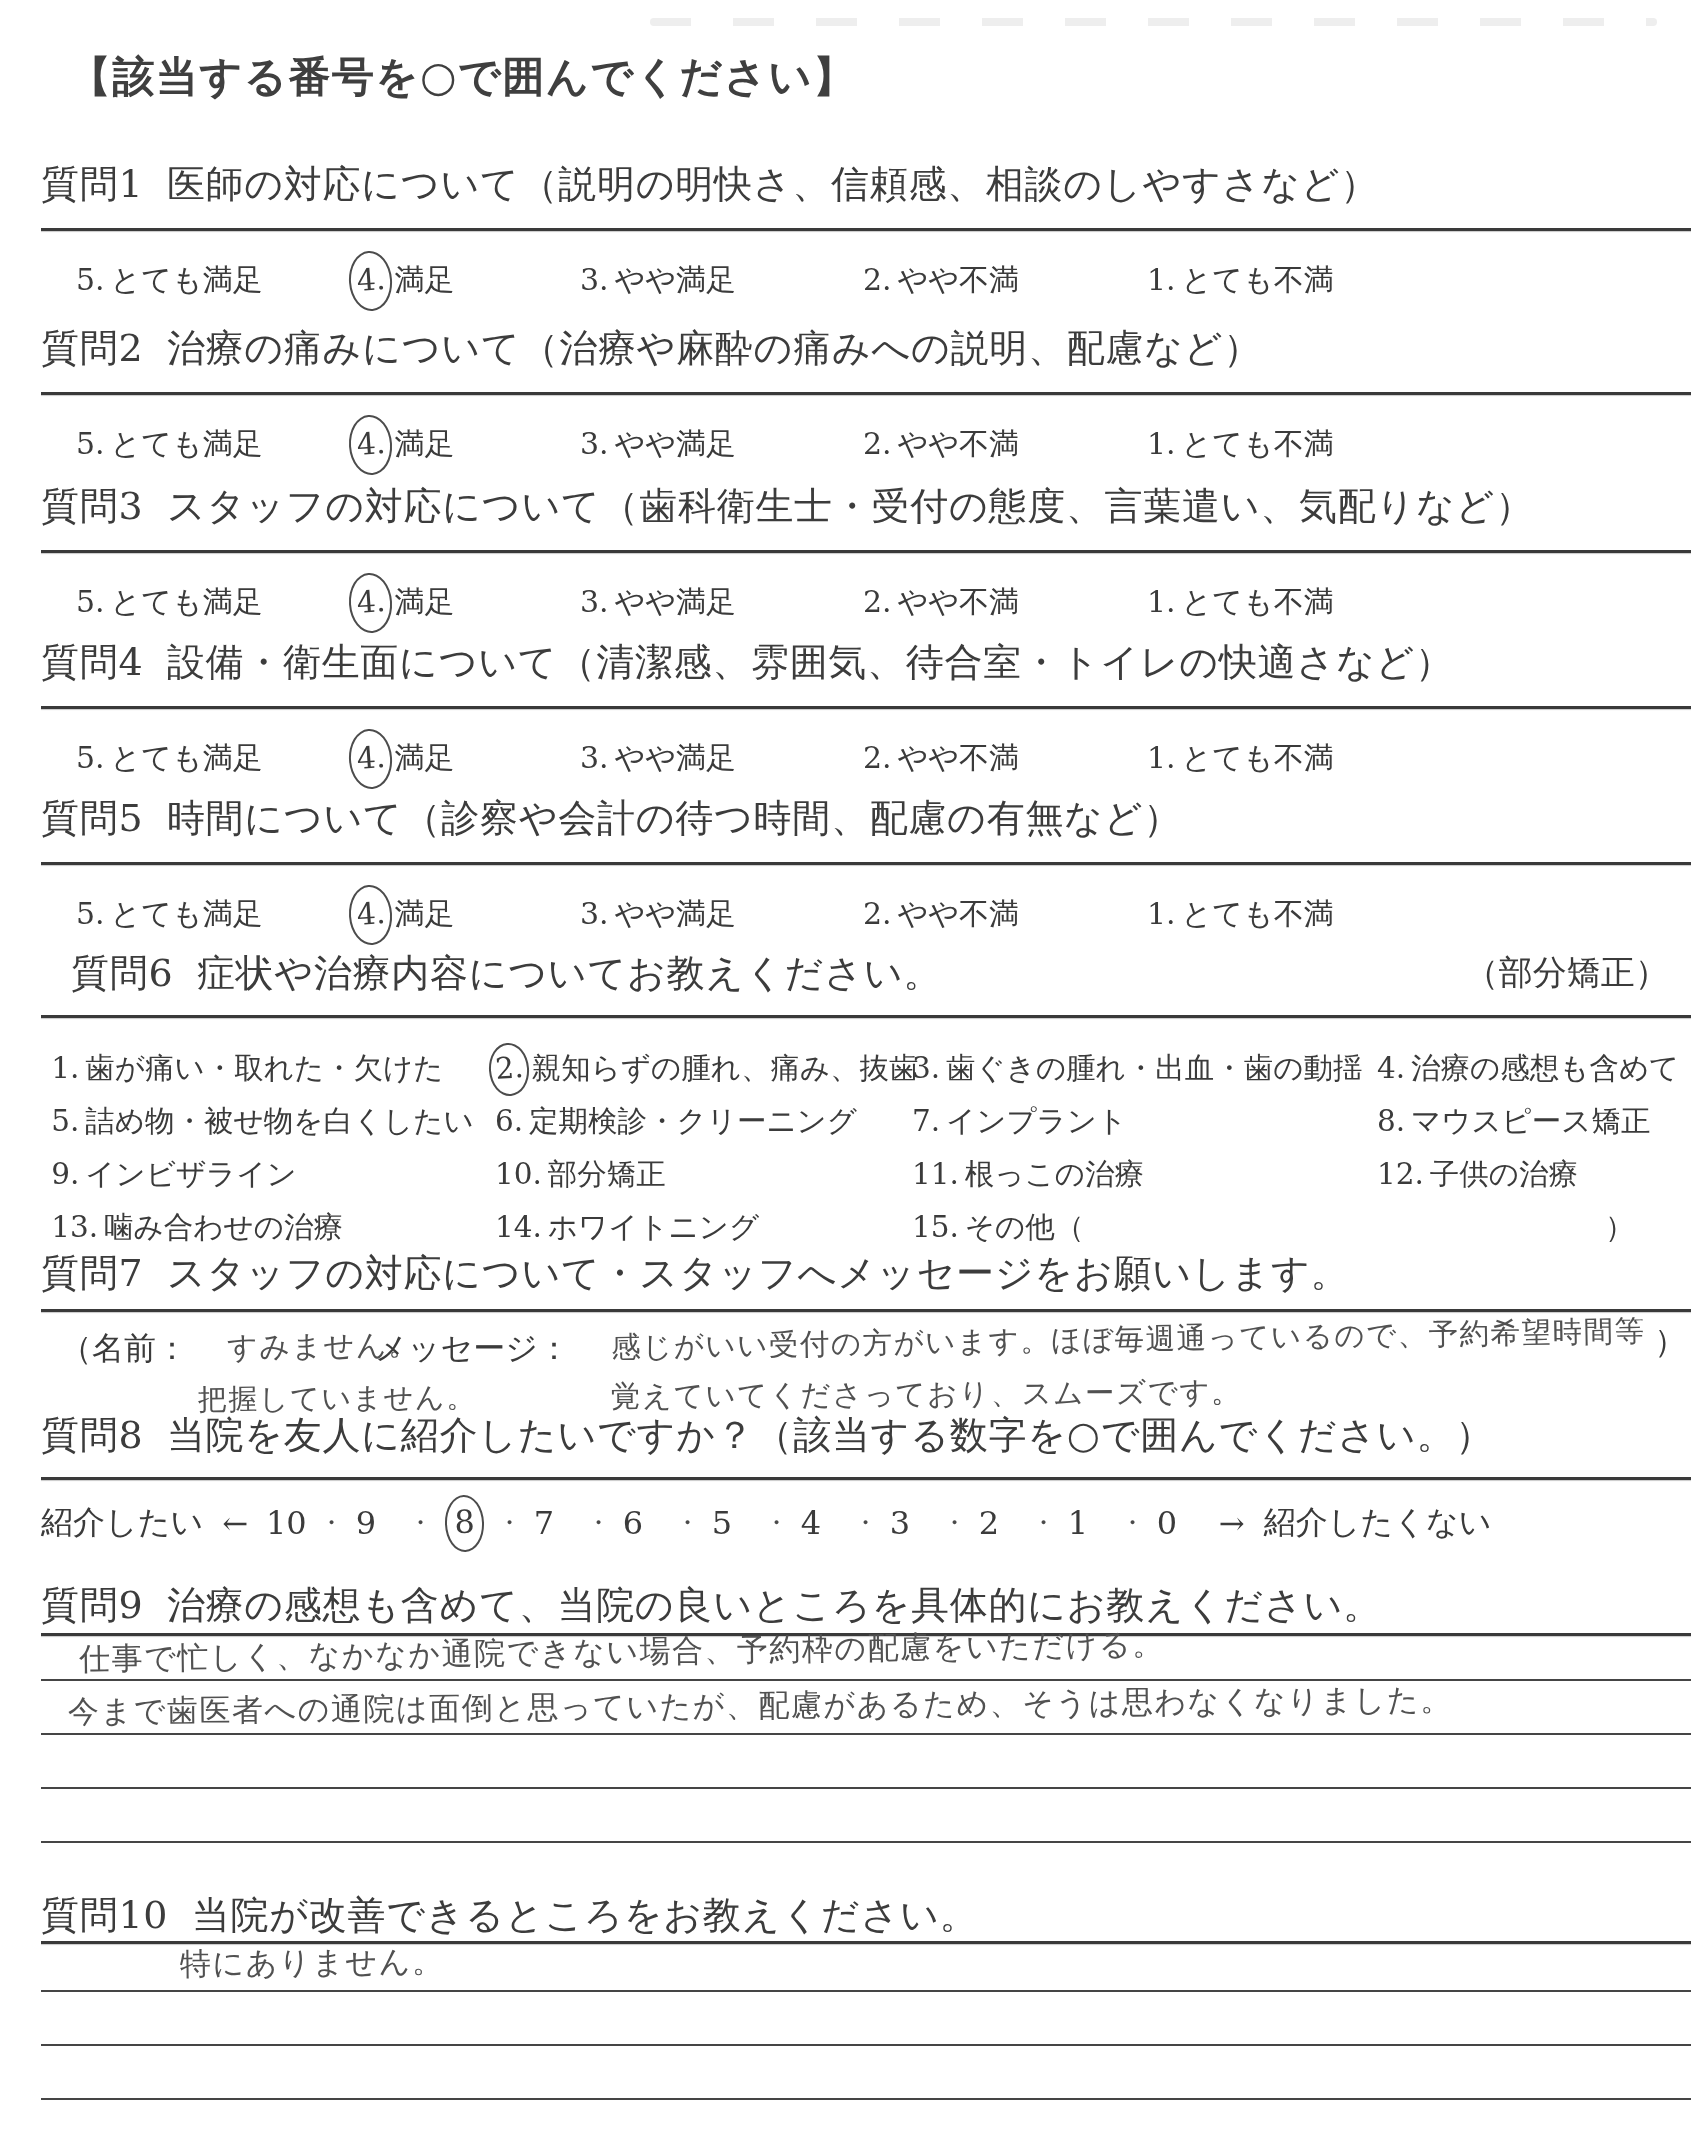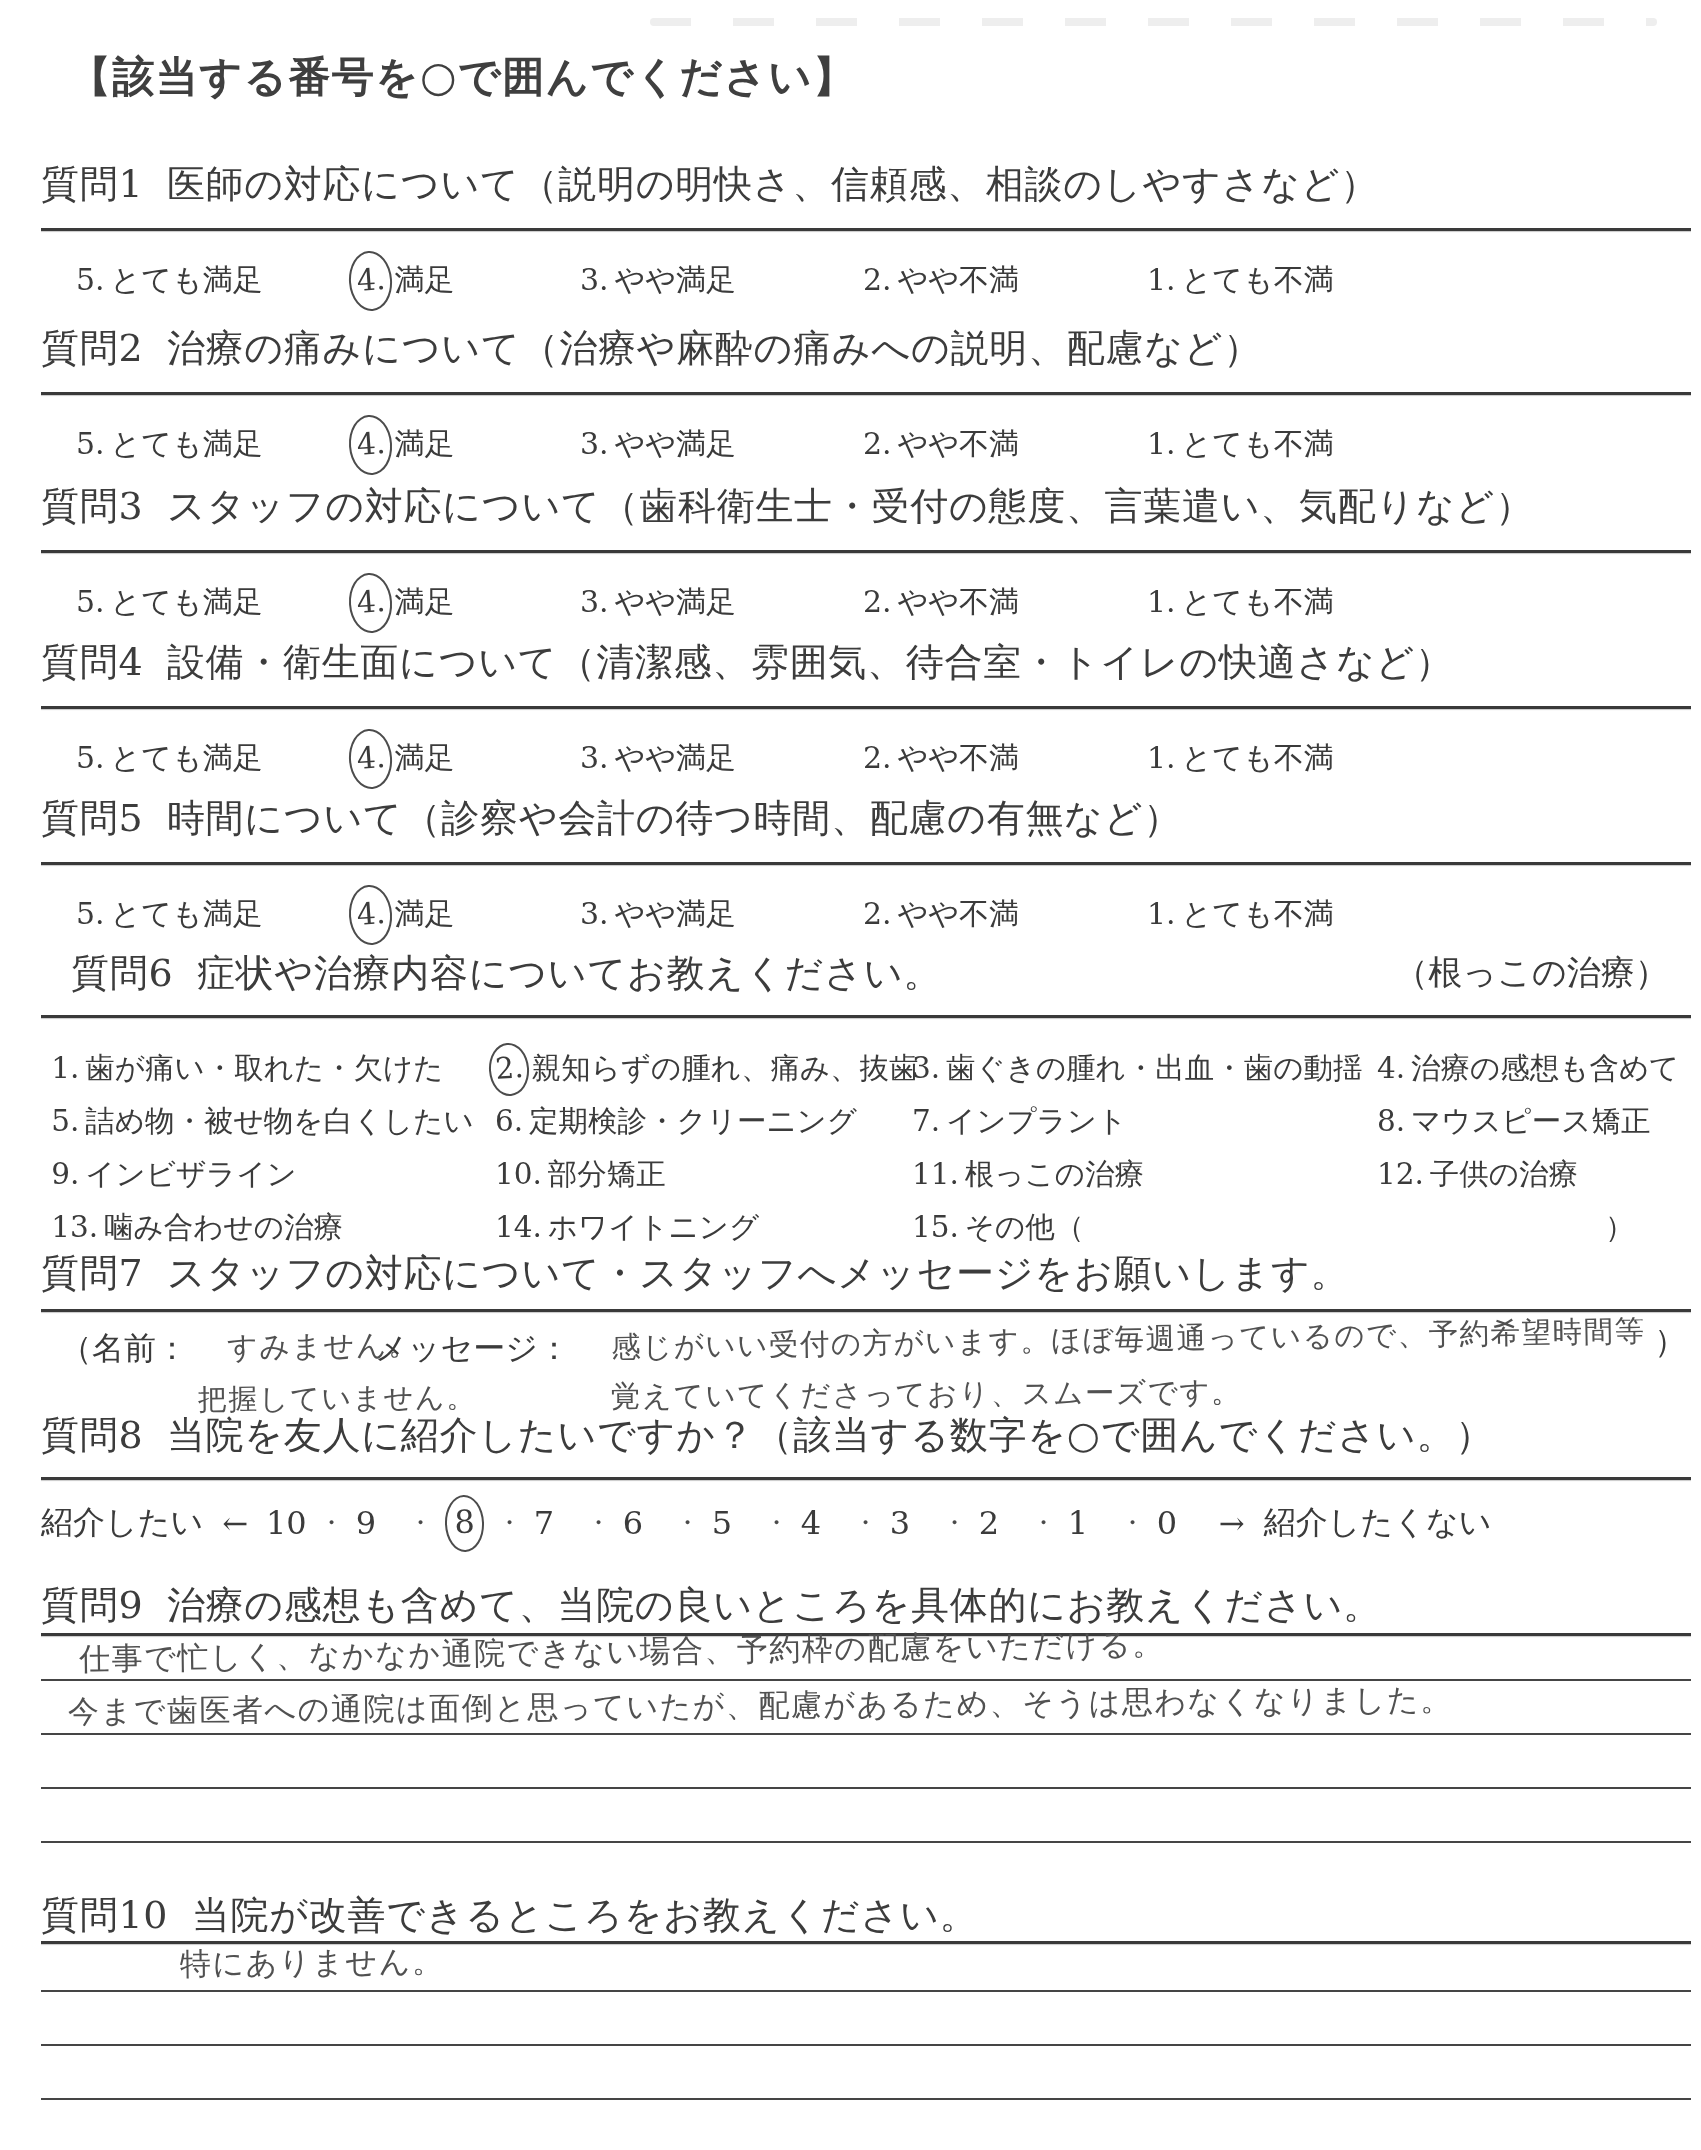--- a/index.html
+++ b/index.html
@@ -144,21 +144,21 @@
     <span class="opt"><span class="circ"><span>4.</span></span><span>満足</span></span>
     <span class="opt"><span class="onum">3.</span><span>やや満足</span></span>
     <span class="opt"><span class="onum">2.</span><span>やや不満</span></span>
     <span class="opt"><span class="onum">1.</span><span>とても不満</span></span>
   </div>
 </section>
 
 <section class="sec" style="top:948px">
   <div class="q6-headwrap">
     <h2 class="q-head"><span class="q-num">質問6</span><span>症状や治療内容についてお教えください。</span></h2>
-    <span class="q6-note">（根っこの治療）</span>
+    <span class="q6-note">（部分矯正）</span>
   </div>
   <div class="rule mt22"></div>
   <div class="multi first">
     <span class="opt c1"><span class="onum">1.</span><span>歯が痛い・取れた・欠けた</span></span>
     <span class="opt c2"><span class="circ"><span>2.</span></span><span>親知らずの腫れ、痛み、抜歯</span></span>
     <span class="opt c3"><span class="onum">3.</span><span>歯ぐきの腫れ・出血・歯の動揺</span></span>
     <span class="opt c4"><span class="onum">4.</span><span>治療の感想も含めて</span></span>
   </div>
   <div class="multi">
     <span class="opt c1"><span class="onum">5.</span><span>詰め物・被せ物を白くしたい</span></span>

